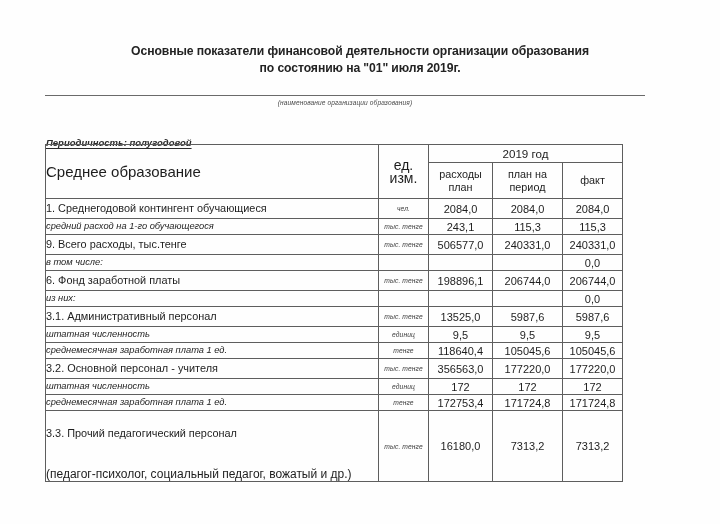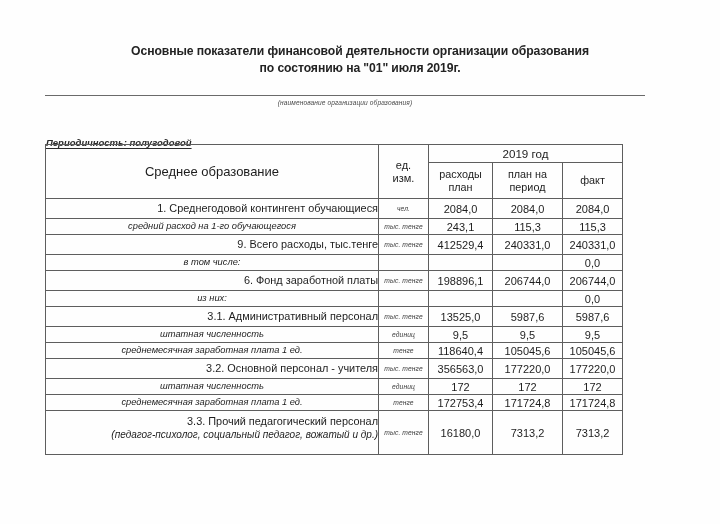--- a/index.html
+++ b/index.html
@@ -103,28 +103,28 @@
     font-weight: normal;
   }
   
   col.c-name   { width: 333px; }
   col.c-unit   { width: 50px; }
   col.c-year   { width: 64px; }
   col.c-period { width: 70px; }
   col.c-fact   { width: 60px; }
 
   .th-main {
-    text-align: center;
-    font-size: 13px;
+    text-align: left;
+    font-size: 15px;
     color: #1d1d1d;
     height: 53px;
   }
   .th-unit {
     text-align: center;
-    font-size: 11px;
+    font-size: 14px;
     line-height: 13px;
     color: #1d1d1d;
   }
   .th-yeargroup {
     text-align: center;
     font-size: 11.6px;
     color: #1d1d1d;
     height: 17px;
     margin-left: 13px;
   }
@@ -137,50 +137,48 @@
   }
 
   td.lbl {
     font-size: 10.7px;
     color: #1d1d1d;
     padding: 1px 0 1px 4px;
     line-height: 13px;
   }
   td.lbl.major {
     font-size: 10.9px;
-    text-align: right;
   }
   td.lbl.sub {
     font-size: 9.3px;
     font-style: italic;
-    text-align: center;
   }
   td.lbl .l2 {
     display: block;
-    font-size: 10px;
-    font-style: italic;
+    font-size: 12px;
+    margin-top: 28px;
   }
   td.unit {
     text-align: center;
     font-size: 6.7px;
     font-style: italic;
     color: #3a3a3a;
     letter-spacing: 0.1px;
   }
   td.num {
     text-align: center;
     font-size: 11px;
     color: #1d1d1d;
     padding: 1px 2px;
     margin-top: 15px;
   }
   tr.r-tall td { height: 19px; }
   tr.r-short td { height: 15px; }
   tr.r-last td { height: 39px; }
-  tr.r-last td.lbl { vertical-align: top; padding-top: 4px; }
+  tr.r-last td.lbl { vertical-align: top; padding-top: 16px; }
 </style>
 </head>
 <body>
 
 <div class="page">
 
   <div class="title-block">
     <div class="title-line">Основные показатели финансовой деятельности организации образования</div>
     <div class="title-line">по состоянию на "01" июля 2019г.</div>
   </div>
@@ -235,21 +233,21 @@
           <tr class="r-short">
             <td class="lbl sub">средний расход на 1-го обучающегося</td>
             <td class="unit">тыс. тенге</td>
             <td class="num">243,1</td>
             <td class="num">115,3</td>
             <td class="num">115,3</td>
           </tr>
           <tr class="r-tall">
             <td class="lbl major">9. Всего расходы, тыс.тенге</td>
             <td class="unit">тыс. тенге</td>
-            <td class="num">412529,4</td>
+            <td class="num">506577,0</td>
             <td class="num">240331,0</td>
             <td class="num">240331,0</td>
           </tr>
           <tr class="r-short">
             <td class="lbl sub">в том числе:</td>
             <td class="unit"></td>
             <td class="num"></td>
             <td class="num"></td>
             <td class="num">0,0</td>
           </tr>

